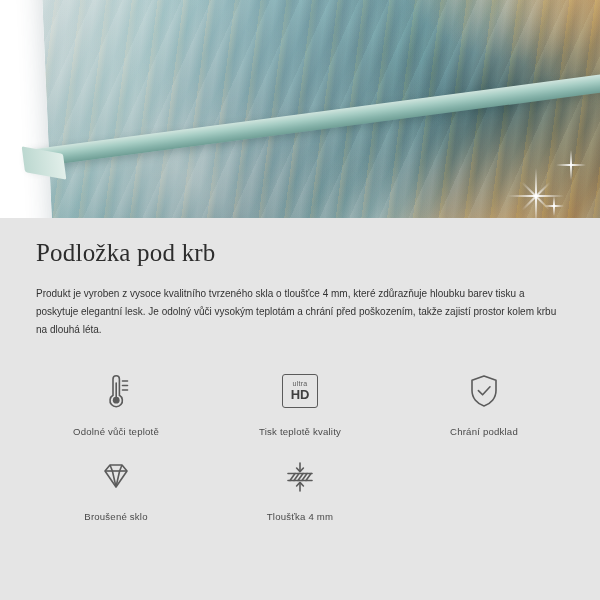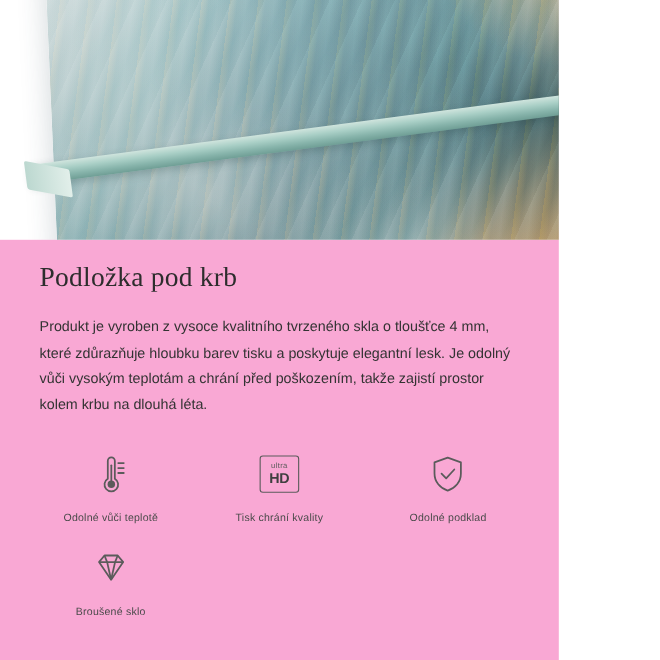--- a/index.html
+++ b/index.html
@@ -8,23 +8,23 @@
   }
   body {
     width: 600px;
     height: 600px;
     background: #ffffff;
     font-family: "Liberation Sans", sans-serif;
     overflow: hidden;
   }
   .page {
     position: relative;
-    width: 508px;
+    width: 600px;
     height: 600px;
-    background: #f9a8d4;
+    background: #e5e5e5;
     overflow: hidden;
   }
 
   
   .hero {
     position: relative;
     width: 600px;
     height: 218px;
     overflow: hidden;
     background: #ffffff;
@@ -139,21 +139,21 @@
     font-family: "Liberation Serif", serif;
     font-size: 25px;
     line-height: 1.32;
     color: #2d2d2d;
     font-weight: 400;
     margin: 0 0 16px 0;
     letter-spacing: 0.2px;
   }
   .headline .line2 { display: block; }
   .paragraph {
-    font-size: 13px;
+    font-size: 10px;
     line-height: 1.82;
     color: #333333;
     margin: 0;
     max-width: 535px;
   }
 
   
   .features {
     margin-top: 26px;
     padding: 0 24px;
@@ -254,43 +254,61 @@
       <div class="feature-label">Odolné vůči teplotě</div>
     </div>
 
     <div class="feature">
       <div class="feature-icon">
         <div class="hd-box">
           <span class="ultra">ultra</span>
           <span class="hd">HD</span>
         </div>
       </div>
-      <div class="feature-label">Tisk chrání kvality</div>
+      <div class="feature-label">Tisk teplotě kvality</div>
     </div>
 
     <div class="feature">
       <div class="feature-icon">
         <svg width="44" height="44" viewBox="0 0 44 44" fill="none" stroke="#5b5b5b" stroke-width="1.6" stroke-linecap="round" stroke-linejoin="round">
           <path d="M22 7l12 4.3v10.2c0 7.6-5.1 13.3-12 15.5-6.9-2.2-12-7.9-12-15.5V11.3z"></path>
           <polyline points="16.4,21.6 20.6,25.8 28,17.8"></polyline>
         </svg>
       </div>
-      <div class="feature-label">Odolné podklad</div>
+      <div class="feature-label">Chrání podklad</div>
     </div>
 
     <div class="feature">
       <div class="feature-icon">
         <svg width="44" height="44" viewBox="0 0 44 44" fill="none" stroke="#5b5b5b" stroke-width="1.6" stroke-linejoin="round">
           <path d="M11 17l5-6h12l5 6-11 16z"></path>
           <line x1="11" y1="17" x2="33" y2="17"></line>
           <line x1="16" y1="11" x2="18.4" y2="17"></line>
           <line x1="28" y1="11" x2="25.6" y2="17"></line>
           <line x1="18.4" y1="17" x2="22" y2="33"></line>
           <line x1="25.6" y1="17" x2="22" y2="33"></line>
         </svg>
       </div>
       <div class="feature-label">Broušené sklo</div>
     </div>
 
 
+    <div class="feature">
+      <div class="feature-icon">
+        <svg width="44" height="44" viewBox="0 0 44 44" fill="none" stroke="#5b5b5b" stroke-width="1.6" stroke-linecap="round">
+          <line x1="22" y1="9" x2="22" y2="17"></line>
+          <polyline points="18.6,14 22,17.6 25.4,14" fill="none" stroke-linejoin="round"></polyline>
+          <line x1="10" y1="19.5" x2="34" y2="19.5"></line>
+          <line x1="10" y1="26.5" x2="34" y2="26.5"></line>
+          <line x1="12" y1="26.5" x2="17" y2="19.5"></line>
+          <line x1="16" y1="26.5" x2="21" y2="19.5"></line>
+          <line x1="20" y1="26.5" x2="25" y2="19.5"></line>
+          <line x1="24" y1="26.5" x2="29" y2="19.5"></line>
+          <line x1="28" y1="26.5" x2="33" y2="19.5"></line>
+          <line x1="22" y1="37" x2="22" y2="29"></line>
+          <polyline points="18.6,32 22,28.4 25.4,32" fill="none" stroke-linejoin="round"></polyline>
+        </svg>
+      </div>
+      <div class="feature-label">Tloušťka 4 mm</div>
+    </div>
 
   </div>
 </div>
 
 </body></html>

